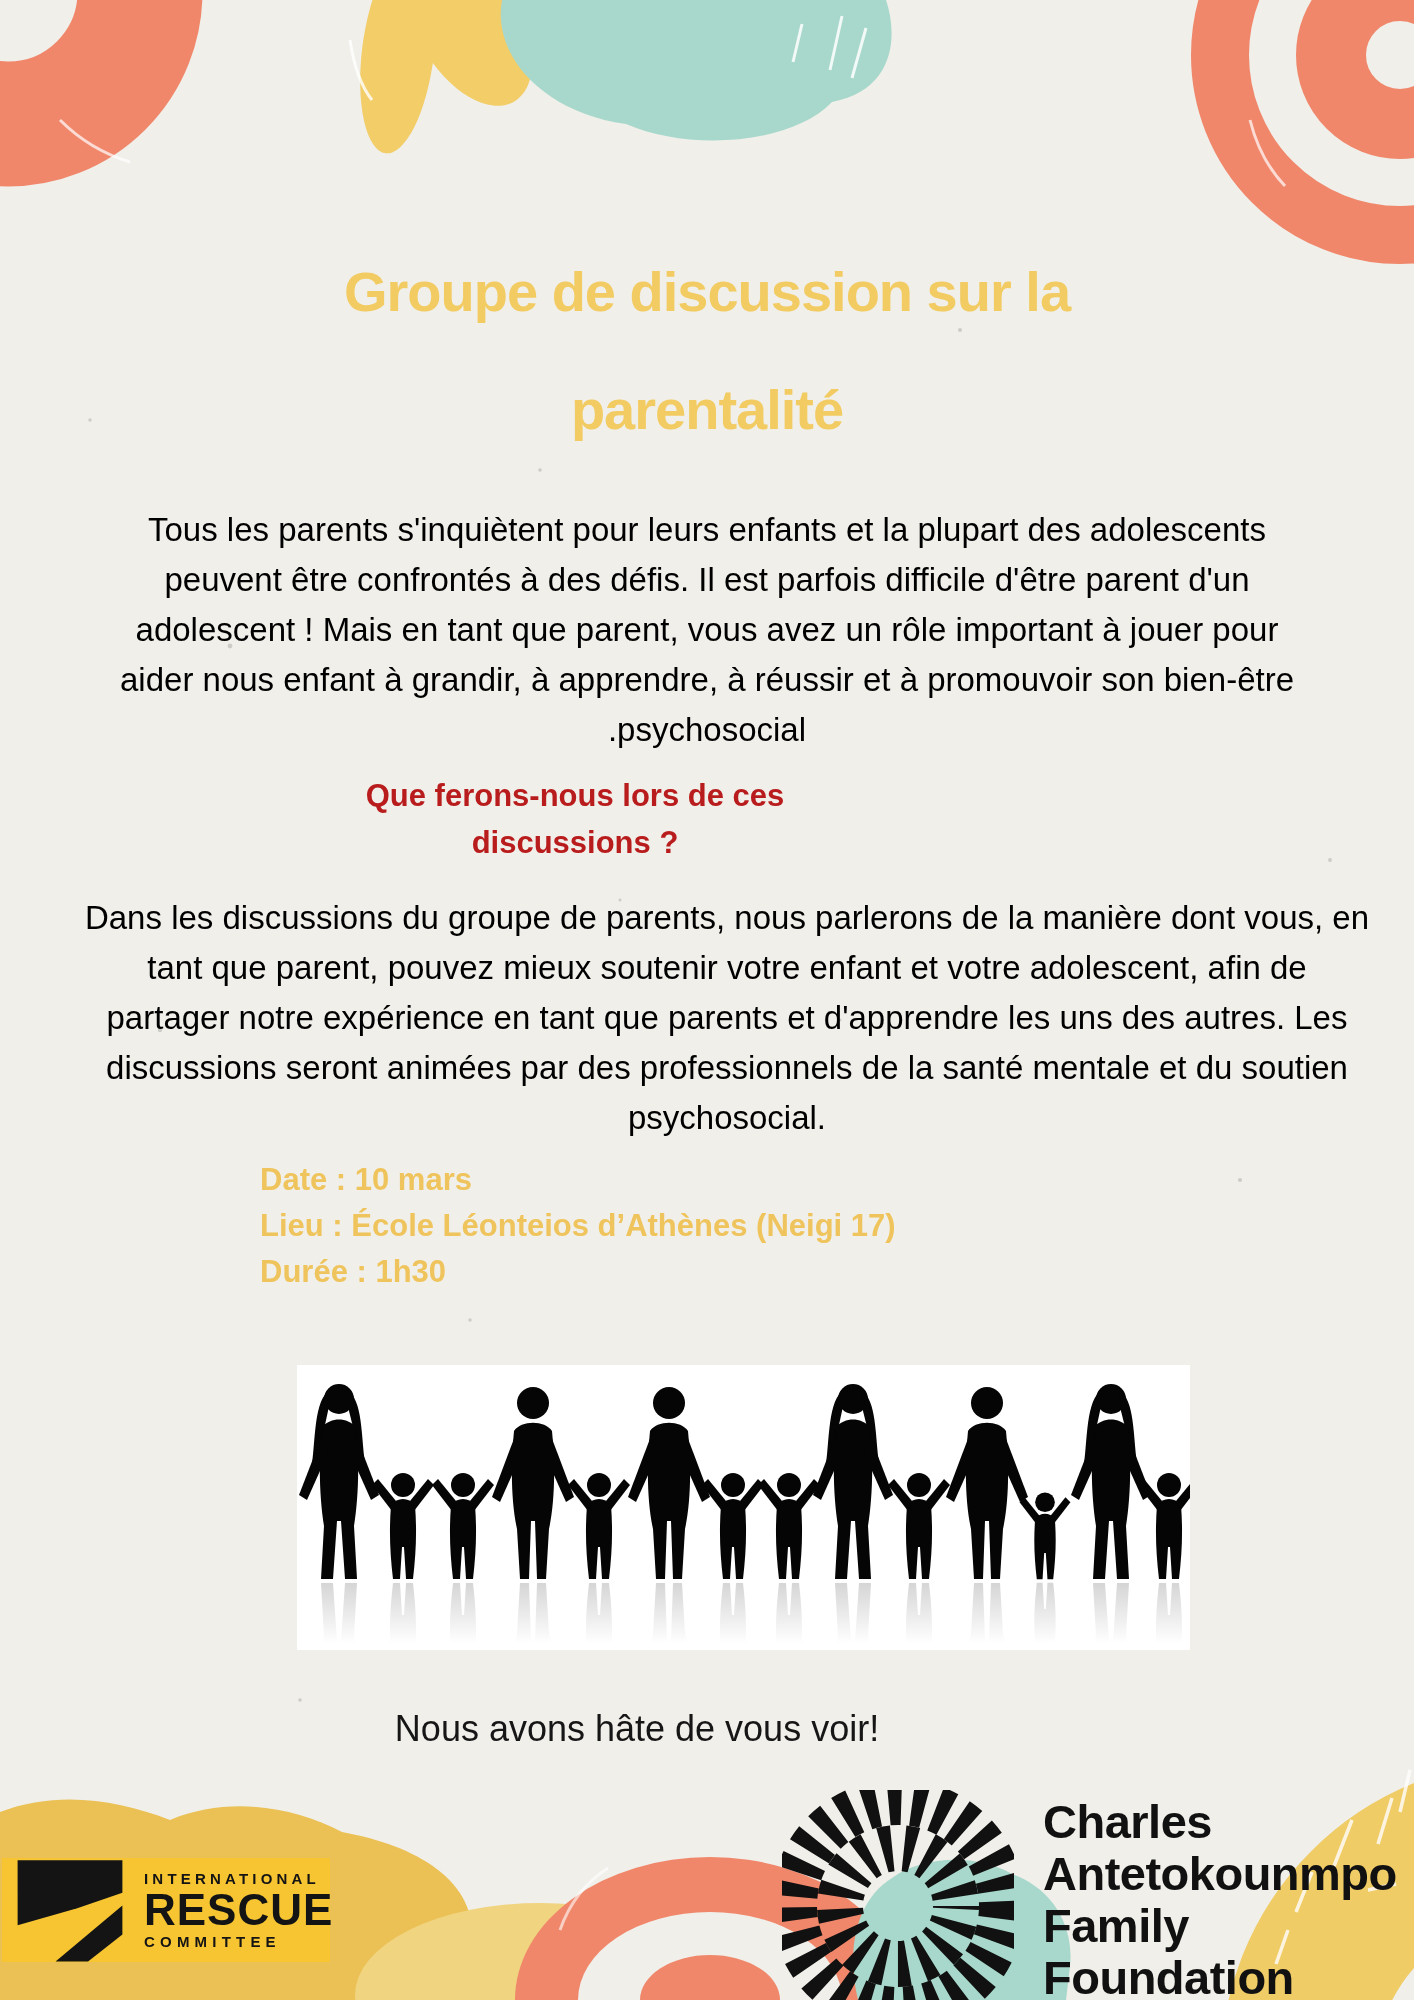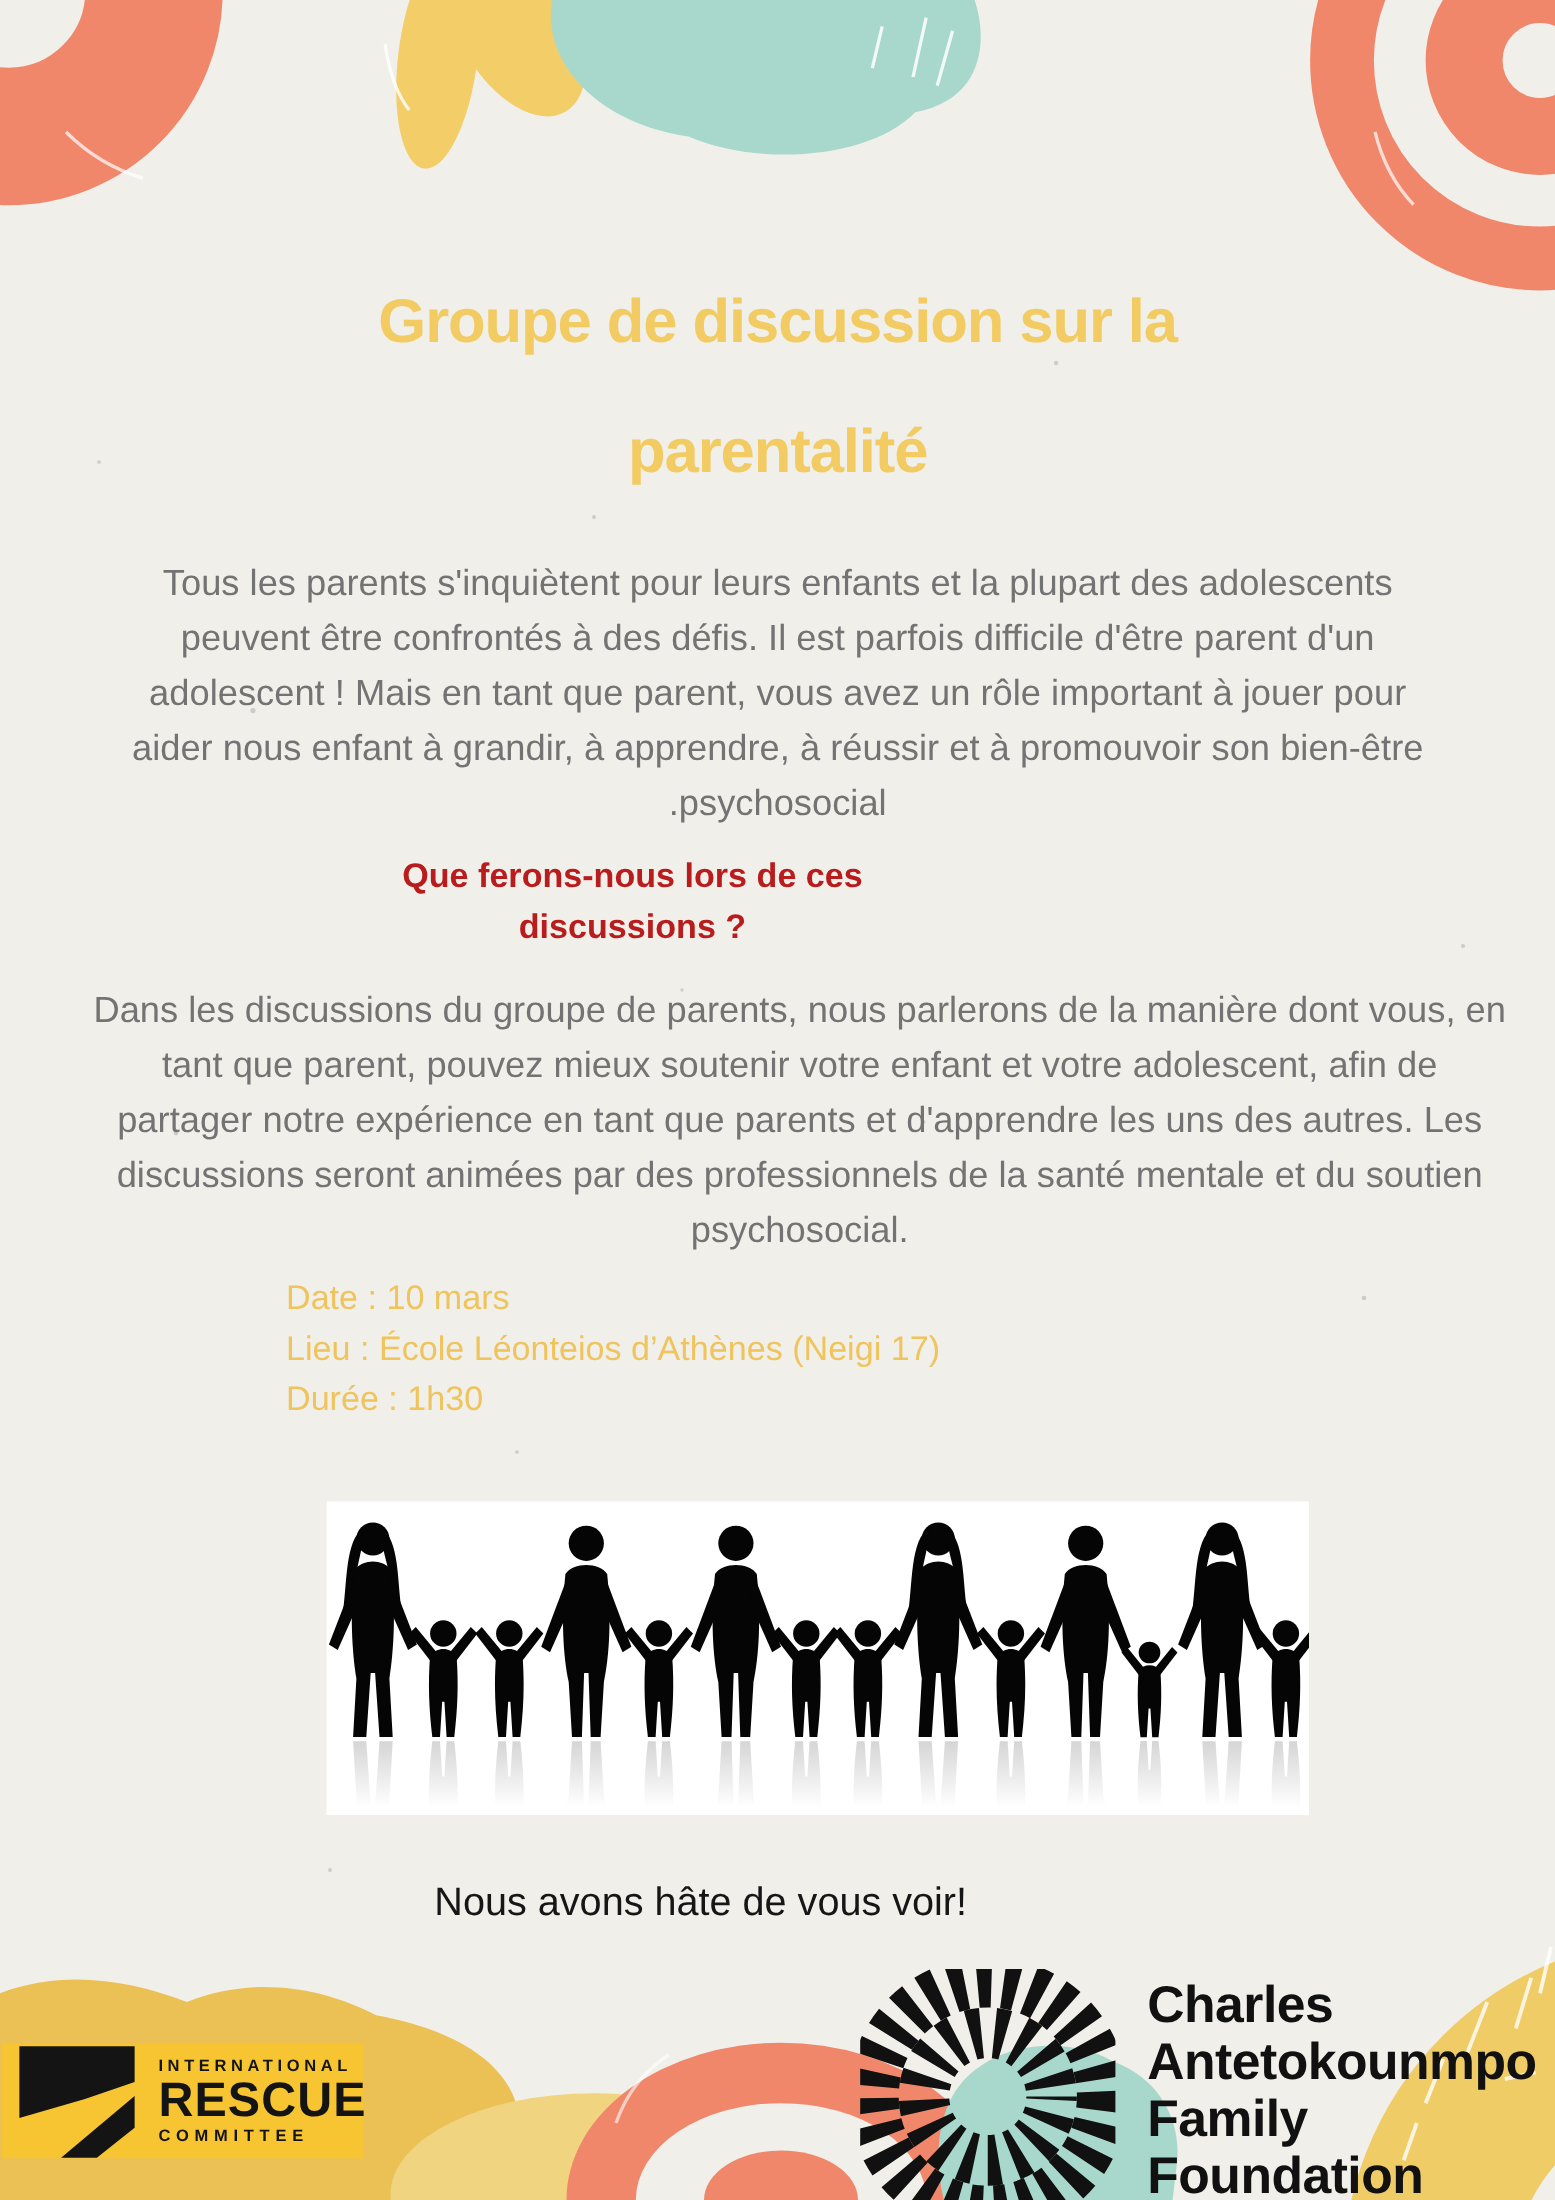--- a/index.html
+++ b/index.html
@@ -12,33 +12,33 @@
   .deco{position:absolute; inset:0; z-index:0;}
   .content{position:absolute; z-index:1;}
 
   .title{
     left:0; top:233px; width:1414px; text-align:center;
     font-size:56px; font-weight:800; letter-spacing:-1px;
     color:#F2CB62; line-height:118px;
   }
   .title span{display:block;}
 
-  .para{left:0; width:1414px; text-align:center; font-size:33px; line-height:50px; color:#737373; font-weight:400;}
+  .para{left:0; width:1414px; text-align:center; font-size:33px; line-height:50px; color:#000000; font-weight:400;}
   .para span{display:block;}
   .intro{top:505px;}
   .bodytext{top:893px;margin-left:20px;}
 
   .subheading{
     left:0; top:772px; width:1150px; text-align:center;
     font-size:31px; font-weight:700; color:#b91c1c; line-height:47px;
   }
   .subheading span{display:block;}
 
   .details{
-    left:260px; top:1157px; font-size:31px; font-weight:400;
+    left:260px; top:1157px; font-size:31px; font-weight:700;
     color:#EFC45C; line-height:46px;
   }
   .details div{white-space:nowrap;}
 
   .photo{
     left:297px; top:1365px; width:893px; height:285px; background:#ffffff;
   }
   .photo svg{display:block;}
 
   .closing{

